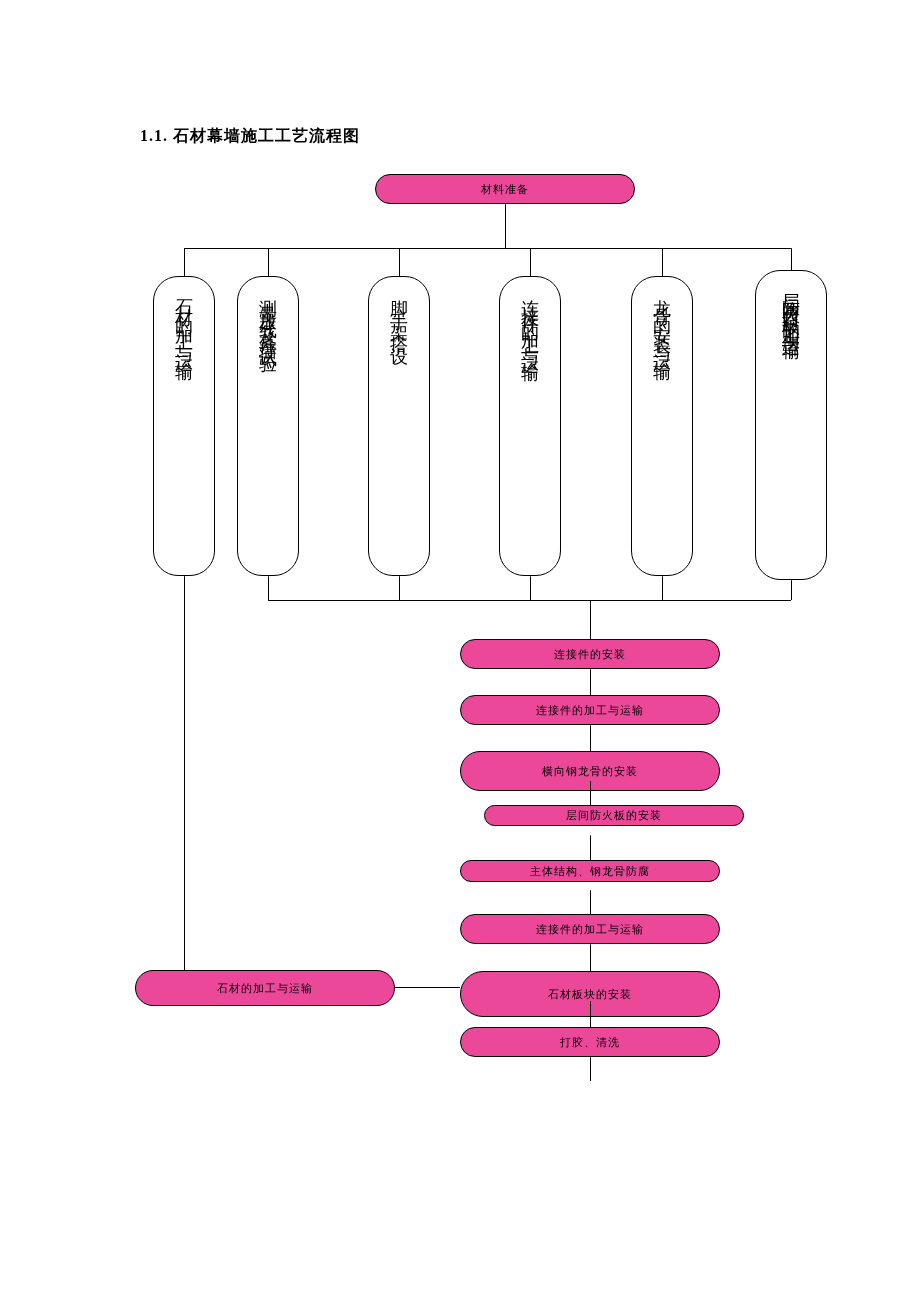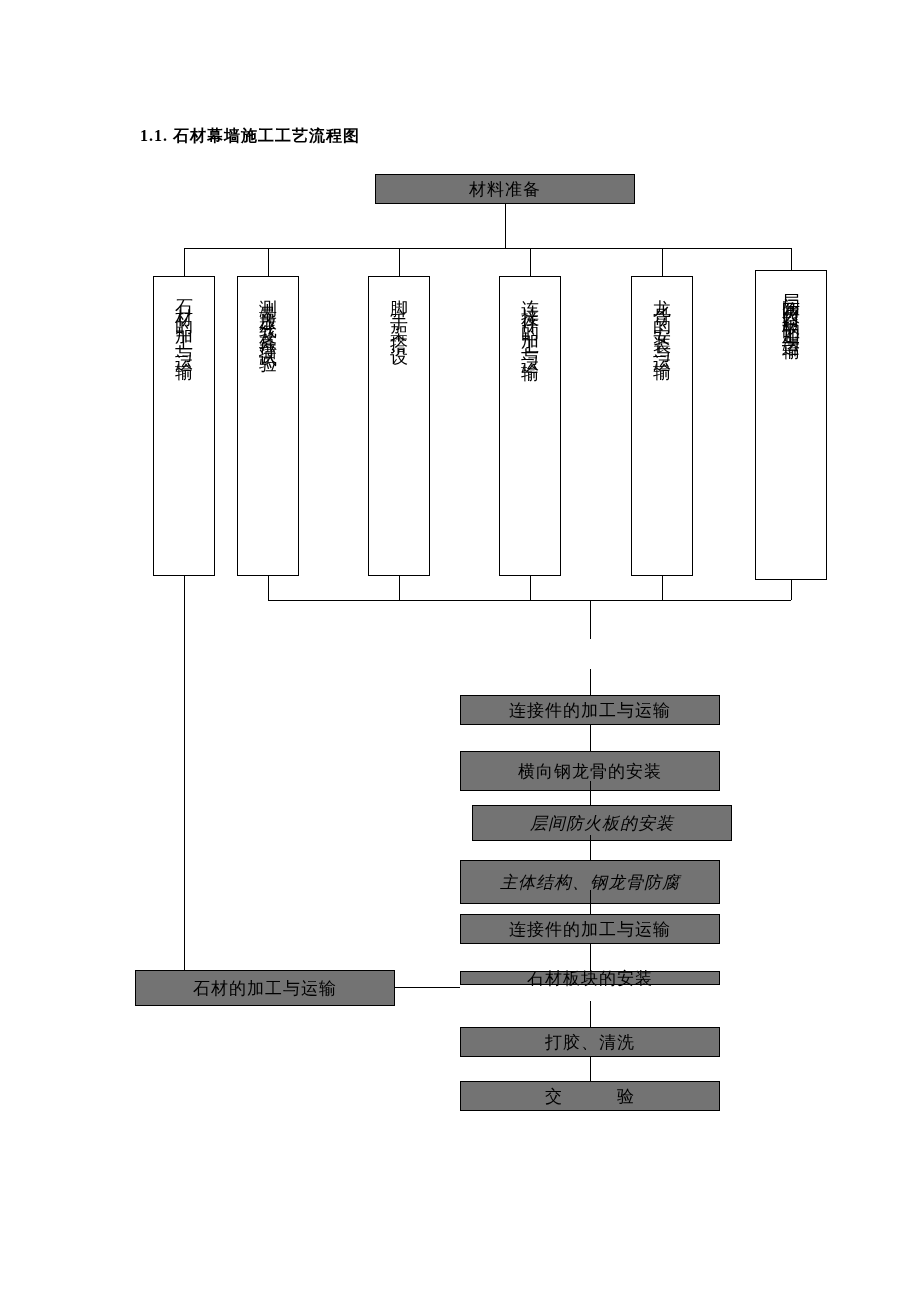--- a/index.html
+++ b/index.html
@@ -1,23 +1,23 @@
 <!DOCTYPE html>
 <html><head>
 <meta charset="utf-8">
 <style>
-  * { box-sizing: border-box; margin: 0; padding: 0; }
+  * { box-sizing: border-box; margin: 0; padding: 0; border-radius: 25px; }
   html, body { background: #ffffff; }
   body { font-family: "Liberation Serif", "DejaVu Serif", serif; color: #000; }
   .page { position: relative; width: 920px; height: 1302px; background: #fff; overflow: hidden; }
   .title { position: absolute; left: 140px; top: 126px; font-size: 16px; font-weight: bold; letter-spacing: 1px; }
   .box {
-    position: absolute; border: 1px solid #000; background: #737373;
+    position: absolute; border: 1px solid #000; background: #ec4899;
     display: flex; align-items: center; justify-content: center;
-    font-size: 17px; letter-spacing: 1px; white-space: pre;
+    font-size: 11px; letter-spacing: 1px; white-space: pre;
   }
   .vcol {
     position: absolute; border: 1px solid #000; background: #fff;
     display: flex; justify-content: center; align-items: flex-start;
   }
   .vcol span {
     writing-mode: vertical-rl; text-orientation: upright;
     font-size: 18px; padding-top: 8px; line-height: 1;
   }
   .ls4  { letter-spacing: 4px; }
@@ -72,42 +72,42 @@
   <div class="vl" style="left:530px; top:576px; height:24px;"></div>
   <div class="vl" style="left:662px; top:576px; height:24px;"></div>
   <div class="vl" style="left:791px; top:580px; height:20px;"></div>
 
   <div class="hl" style="left:268px; top:600px; width:523px;"></div>
 
   <div class="vl" style="left:590px; top:600px; height:39px;"></div>
 
   <div class="vl" style="left:184px; top:576px; height:394px;"></div>
 
+  <div class="box" style="left:460px; top:639px; width:260px; height:30px;">连接件的安装</div>
   <div class="vl" style="left:590px; top:669px; height:26px;"></div>
 
   <div class="box" style="left:460px; top:695px; width:260px; height:30px;">连接件的加工与运输</div>
   <div class="vl" style="left:590px; top:725px; height:26px;"></div>
 
   <div class="box" style="left:460px; top:751px; width:260px; height:40px;">横向钢龙骨的安装</div>
   <div class="vl" style="left:590px; top:781px; height:24px;"></div>
 
-  <div class="box" style="left:472px; top:805px; width:260px; height:36px;font-style:italic;">层间防火板的安装</div>
+  <div class="box" style="left:484px; top:805px; width:260px; height:21px;">层间防火板的安装</div>
   <div class="vl" style="left:590px; top:835px; height:25px;"></div>
 
-  <div class="box" style="left:460px; top:860px; width:260px; height:44px;font-style:italic;">主体结构、钢龙骨防腐</div>
+  <div class="box" style="left:460px; top:860px; width:260px; height:22px;">主体结构、钢龙骨防腐</div>
   <div class="vl" style="left:590px; top:890px; height:24px;"></div>
 
   <div class="box" style="left:460px; top:914px; width:260px; height:30px;">连接件的加工与运输</div>
   <div class="vl" style="left:590px; top:944px; height:27px;"></div>
 
-  <div class="box" style="left:460px; top:971px; width:260px; height:14px;">石材板块的安装</div>
+  <div class="box" style="left:460px; top:971px; width:260px; height:46px;">石材板块的安装</div>
   <div class="vl" style="left:590px; top:1001px; height:26px;"></div>
 
   <div class="box" style="left:460px; top:1027px; width:260px; height:30px;">打胶、清洗</div>
   <div class="vl" style="left:590px; top:1057px; height:24px;"></div>
 
-  <div class="box" style="left:460px; top:1081px; width:260px; height:30px;">交　　　验</div>
 
   <div class="box" style="left:135px; top:970px; width:260px; height:36px;">石材的加工与运输</div>
 
   <div class="hl" style="left:395px; top:987px; width:65px;"></div>
 
 </div>
 
 </body></html>

